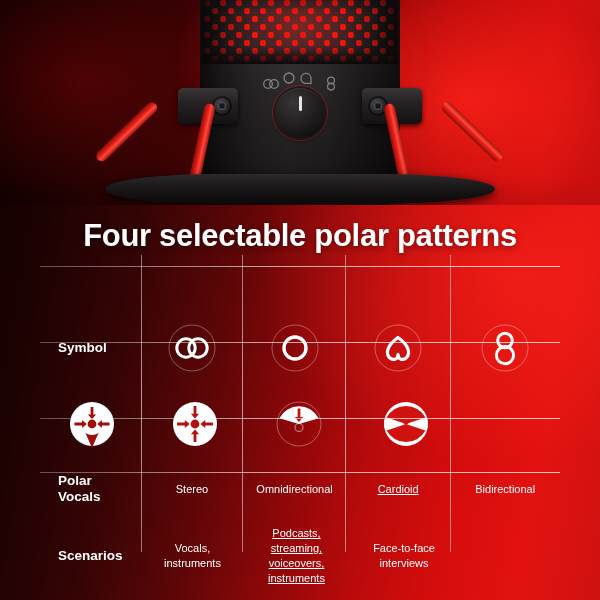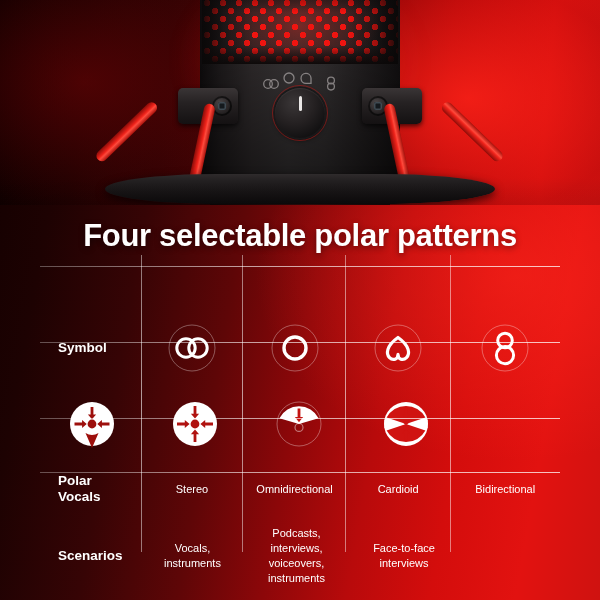--- a/index.html
+++ b/index.html
@@ -234,21 +234,21 @@
   }
   .cell {
     width: 101px;
     display: flex; align-items: center; justify-content: center;
     color: #ffffff;
     font-size: 11px;
     line-height: 1.35;
     text-align: center;
   }
   .cell.w103 { width: 103px; }
-  .cell.w105 { width: 105px; }
+  .cell.w105 { width: 105px; text-decoration: underline; }
   .cell.w110 { width: 110px; }
 
   .sym-svg  { width: 50px; height: 50px; display: block; }
   .dir-svg  { width: 48px; height: 48px; display: block; }
 </style>
 </head>
 <body>
 
 <div id="page">
 
@@ -426,21 +426,21 @@
         <span>
           <span>Vocals,</span><br>
           <span>instruments</span>
         </span>
       </div>
 
 
       <div class="cell w105">
         <span>
           <span>Podcasts,</span><br>
-          <span>interviews,</span><br>
+          <span>streaming,</span><br>
           <span>voiceovers,</span><br>
           <span>instruments</span>
         </span>
       </div>
 
       <div class="cell w110">
         <span>
           <span>Face-to-face</span><br>
           <span>interviews</span>
         </span>

